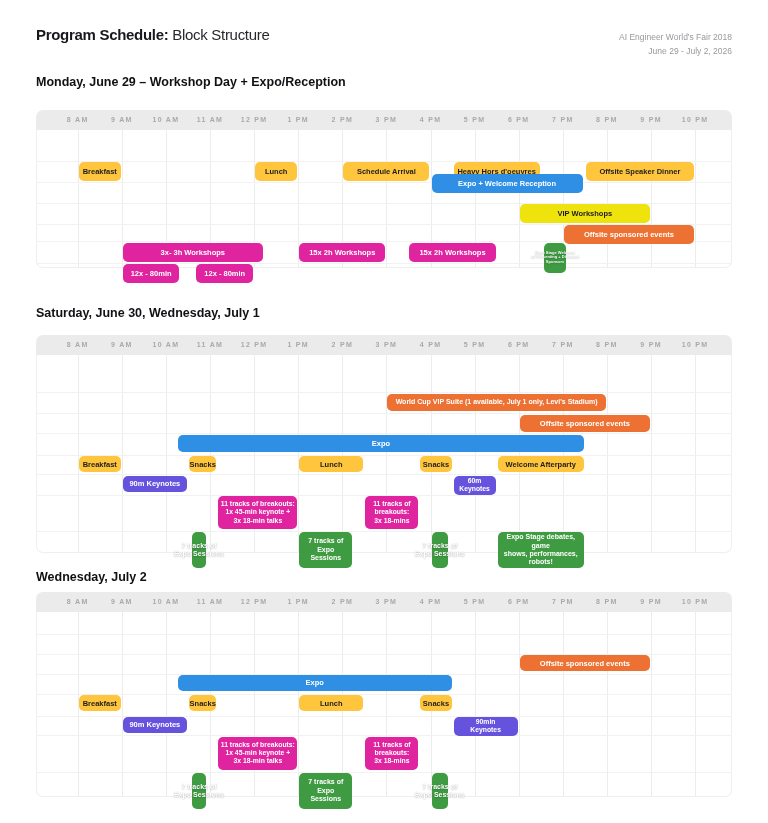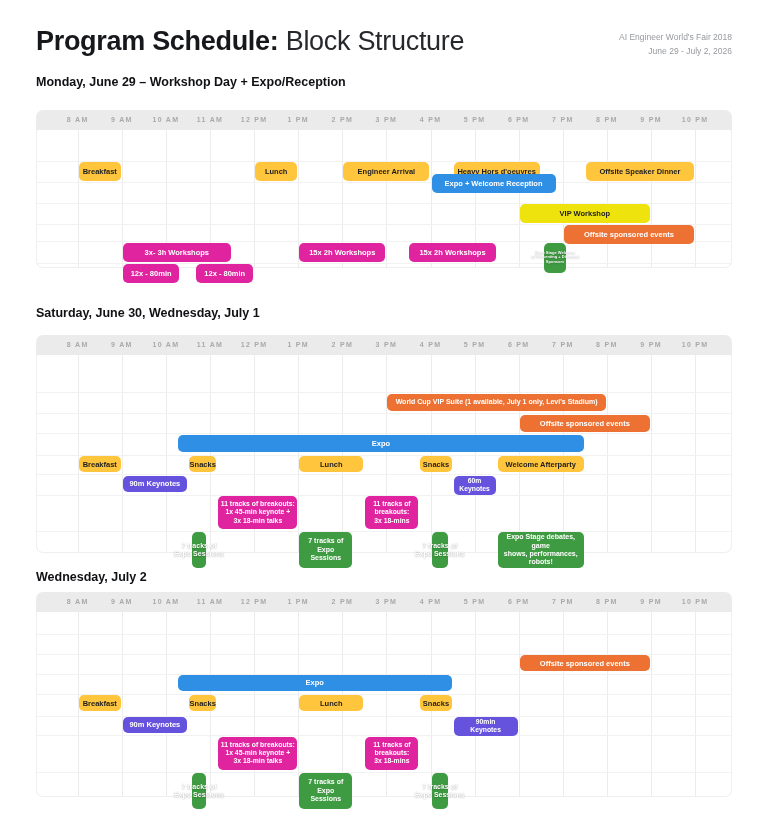--- a/index.html
+++ b/index.html
@@ -1,18 +1,18 @@
 <!DOCTYPE html>
 <html><head>
 <meta charset="utf-8">
 <style>
   html,body{margin:0;padding:0;background:#fff;}
   #app{position:relative;width:768px;height:823px;background:#ffffff;overflow:hidden;
        font-family:"Liberation Sans","DejaVu Sans",sans-serif;}
-  .main-title{position:absolute;left:36px;top:26px;font-size:27px;letter-spacing:-0.3px;color:#17181c;}
+  .main-title{position:absolute;left:36px;top:26px;font-size:15px;letter-spacing:-0.3px;color:#17181c;}
   .main-title b{font-weight:700;}
   .main-title span.reg{font-weight:400;color:#26282c;}
   .meta{position:absolute;right:36px;top:30px;text-align:right;font-size:8.5px;color:#97999e;line-height:14px;}
   .section-title{position:absolute;left:36px;font-size:12.5px;font-weight:700;color:#101114;}
   .chart{position:absolute;left:36px;width:696px;border-radius:7px;}
   .chart .body{position:absolute;left:0;right:0;bottom:0;background:#fff;
                border-left:1px solid #efefef;border-right:1px solid #efefef;border-bottom:1px solid #efefef;
                border-radius:0 0 7px 7px;}
   .chart .strip{position:absolute;left:0;right:0;top:0;height:20px;background:#ebebeb;border-radius:7px 7px 0 0;}
   .tlabel{position:absolute;top:6px;width:44px;margin-left:-22px;text-align:center;
@@ -71,27 +71,27 @@
         <div class="vline" style="left: 615px; top: 20px; height: 138px;"></div>
         <div class="vline" style="left: 659.1px; top: 20px; height: 138px;"></div>
         <div class="hline" style="top: 51px;"></div>
         <div class="hline" style="top: 71.5px;"></div>
         <div class="hline" style="top: 92.5px;"></div>
         <div class="hline" style="top: 113.5px;"></div>
         <div class="hline" style="top: 131px;"></div>
         <div class="hline" style="top: 152.5px;"></div>
         <div class="block" style="left: 42.7px; width: 42.1px; top: 52px; height: 19px; background: rgb(255, 197, 61); color: rgb(29, 29, 31);">Breakfast</div>
         <div class="block" style="left: 219.1px; width: 42.1px; top: 52px; height: 19px; background: rgb(255, 197, 61); color: rgb(29, 29, 31);">Lunch</div>
-        <div class="block" style="left: 307.3px; width: 86.2px; top: 52px; height: 19px; background: rgb(255, 197, 61); color: rgb(29, 29, 31);">Engineer Arrival</div>
+        <div class="block" style="left: 307.3px; width: 86.2px; top: 52px; height: 19px; background: rgb(255, 197, 61); color: rgb(29, 29, 31);">Schedule Arrival</div>
         <div class="block" style="left: 417.55px; width: 86.2px; top: 52px; height: 19px; background: rgb(255, 197, 61); color: rgb(29, 29, 31);">Heavy Hors d'oeuvres</div>
         <div class="block" style="left: 549.85px; width: 108.25px; top: 52px; height: 19px; background: rgb(255, 197, 61); color: rgb(29, 29, 31);">Offsite Speaker Dinner</div>
-        <div class="block" style="left: 395.5px; width: 124px; top: 64px; height: 19px; background: rgb(47, 143, 229); color: rgb(255, 255, 255);">Expo + Welcome Reception</div>
-        <div class="block" style="left: 483.7px; width: 130.3px; top: 94px; height: 19px; background: rgb(239, 227, 14); color: rgb(29, 29, 31);">VIP Workshop</div>
+        <div class="block" style="left: 395.5px; width: 151px; top: 64px; height: 19px; background: rgb(47, 143, 229); color: rgb(255, 255, 255);">Expo + Welcome Reception</div>
+        <div class="block" style="left: 483.7px; width: 130.3px; top: 94px; height: 19px; background: rgb(239, 227, 14); color: rgb(29, 29, 31);">VIP Workshops</div>
         <div class="block" style="left: 527.8px; width: 130.3px; top: 115px; height: 19px; background: rgb(237, 113, 51); color: rgb(255, 255, 255);">Offsite sponsored events</div>
-        <div class="block" style="left: 86.8px; width: 108px; top: 132.5px; height: 19px; background: rgb(224, 36, 159); color: rgb(255, 255, 255);">3x- 3h Workshops</div>
+        <div class="block" style="left: 86.8px; width: 140px; top: 132.5px; height: 19px; background: rgb(224, 36, 159); color: rgb(255, 255, 255);">3x- 3h Workshops</div>
         <div class="block" style="left: 263.2px; width: 86.2px; top: 132.5px; height: 19px; background: rgb(224, 36, 159); color: rgb(255, 255, 255);">15x 2h Workshops</div>
         <div class="block" style="left: 373.45px; width: 86.2px; top: 132.5px; height: 19px; background: rgb(224, 36, 159); color: rgb(255, 255, 255);">15x 2h Workshops</div>
         <div class="block spill" style="left: 507.955px; width: 22.255px; top: 132.5px; height: 30px; background: rgb(62, 155, 65); color: rgb(255, 255, 255); font-size: 4px;"><span class="sp" style="width: 56px;">Expo Stage Welcome
 w/ Presenting + Diamond
 Sponsors</span></div>
         <div class="block" style="left: 86.8px; width: 56.653px; top: 154px; height: 19px; background: rgb(224, 36, 159); color: rgb(255, 255, 255);">12x - 80min</div>
         <div class="block" style="left: 160.447px; width: 56.653px; top: 154px; height: 19px; background: rgb(224, 36, 159); color: rgb(255, 255, 255);">12x - 80min</div>
       </div>
       <div class="section-title" style="top: 306px;">Saturday, June 30, Wednesday, July 1</div>
       <div class="chart" style="top: 335px; height: 218px;">

